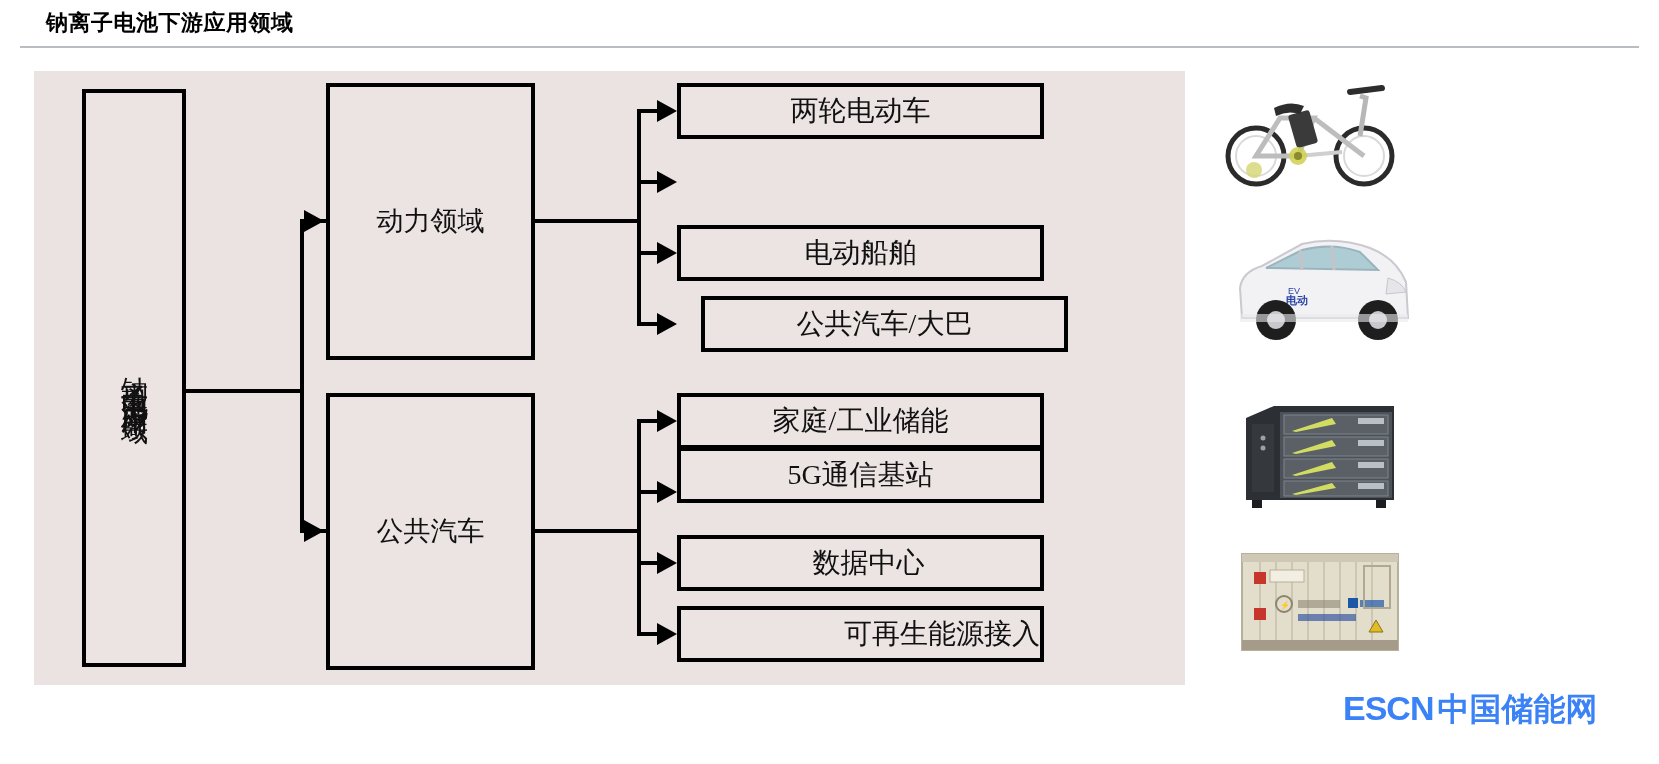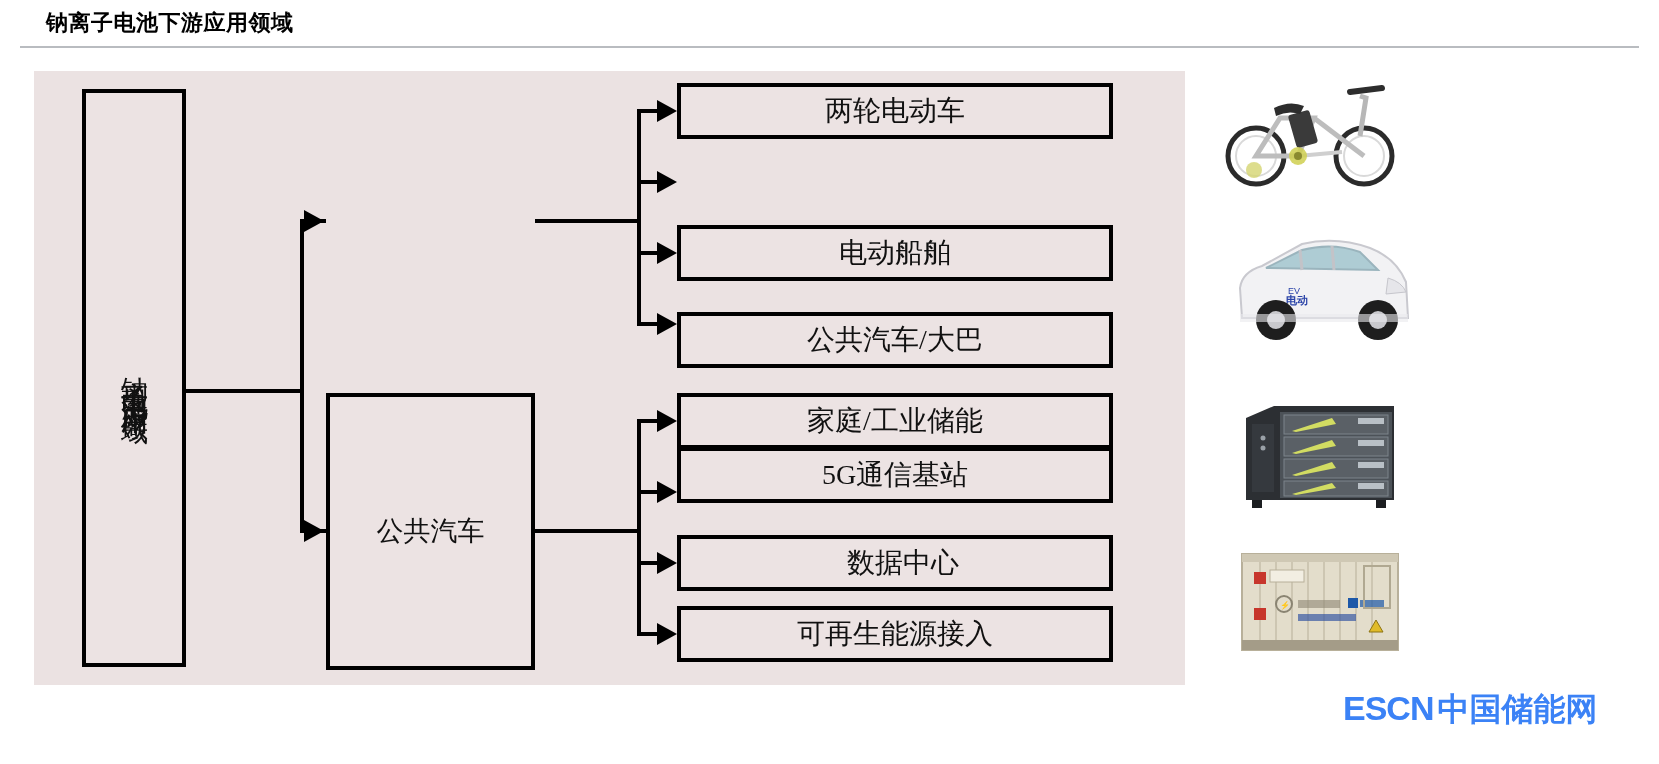--- a/index.html
+++ b/index.html
@@ -83,21 +83,21 @@
     left: 292px;
     width: 209px;
     height: 277px;
   }
   #category-node-0 { top: 12px; }
   #category-node-1 { top: 322px; }
 
   
   .leaf-node {
     left: 643px;
-    width: 436px;
+    width: 367px;
     height: 56px;
   }
   .leaf-node .node-label { font-size: 28px; }
 
   
   .line {
     position: absolute;
     background: #000000;
   }
   .arrow-head {
@@ -153,20 +153,23 @@
 
   <div class="line" style="left:152px; top:318px; width:118px; height:4px;"></div>
   <div class="line" style="left:266px; top:148px; width:4px; height:314px;"></div>
 
   <div class="line" style="left:266px; top:148px; width:26px; height:4px;"></div>
   <div class="arrow-head" style="left:270px; top:139px;"></div>
 
   <div class="line" style="left:266px; top:458px; width:26px; height:4px;"></div>
   <div class="arrow-head" style="left:270px; top:449px;"></div>
 
+  <div class="node category-node" id="category-node-0">
+    <span class="node-label">动力领域</span>
+  </div>
 
   <div class="node category-node" id="category-node-1">
     <span class="node-label">公共汽车</span>
   </div>
 
   <div class="line" style="left:501px; top:148px; width:106px; height:4px;"></div>
   <div class="line" style="left:603px; top:38px; width:4px; height:217px;"></div>
 
   <div class="line" style="left:501px; top:458px; width:106px; height:4px;"></div>
   <div class="line" style="left:603px; top:348px; width:4px; height:217px;"></div>
@@ -181,21 +184,21 @@
   <div class="arrow-head" style="left:623px; top:100px;"></div>
 
   <div class="line" style="left:603px; top:180px; width:32px; height:4px;"></div>
   <div class="arrow-head" style="left:623px; top:171px;"></div>
   <div class="node leaf-node" style="top:154px;justify-content:center;">
     <span class="node-label">电动船舶</span>
   </div>
 
   <div class="line" style="left:603px; top:251px; width:32px; height:4px;"></div>
   <div class="arrow-head" style="left:623px; top:242px;"></div>
-  <div class="node leaf-node" style="top:241px;">
+  <div class="node leaf-node" style="top:225px;margin-left:24px;">
     <span class="node-label">公共汽车/大巴</span>
   </div>
 
   <div class="line" style="left:603px; top:348px; width:32px; height:4px;"></div>
   <div class="arrow-head" style="left:623px; top:339px;"></div>
   <div class="node leaf-node" style="top:322px;">
     <span class="node-label">家庭/工业储能</span>
   </div>
 
   <div class="line" style="left:603px; top:419px; width:32px; height:4px;"></div>
@@ -205,21 +208,21 @@
   </div>
 
   <div class="line" style="left:603px; top:490px; width:32px; height:4px;"></div>
   <div class="arrow-head" style="left:623px; top:481px;"></div>
   <div class="node leaf-node" style="top:464px;padding-left:16px;">
     <span class="node-label">数据中心</span>
   </div>
 
   <div class="line" style="left:603px; top:561px; width:32px; height:4px;"></div>
   <div class="arrow-head" style="left:623px; top:552px;"></div>
-  <div class="node leaf-node" style="top:535px;">
+  <div class="node leaf-node" style="top:535px;justify-content:flex-end;">
     <span class="node-label">可再生能源接入</span>
   </div>
 
 </div>
 
 <div class="photo" style="left:1210px; top:74px; width:200px; height:120px;">
   <svg width="200" height="120" viewBox="0 0 200 120">
     <rect x="0" y="0" width="200" height="120" fill="#ffffff"></rect>
     <circle cx="46" cy="82" r="28" fill="none" stroke="#2b2b2b" stroke-width="5"></circle>
     <circle cx="46" cy="82" r="20" fill="none" stroke="#d9d9d9" stroke-width="2"></circle>

